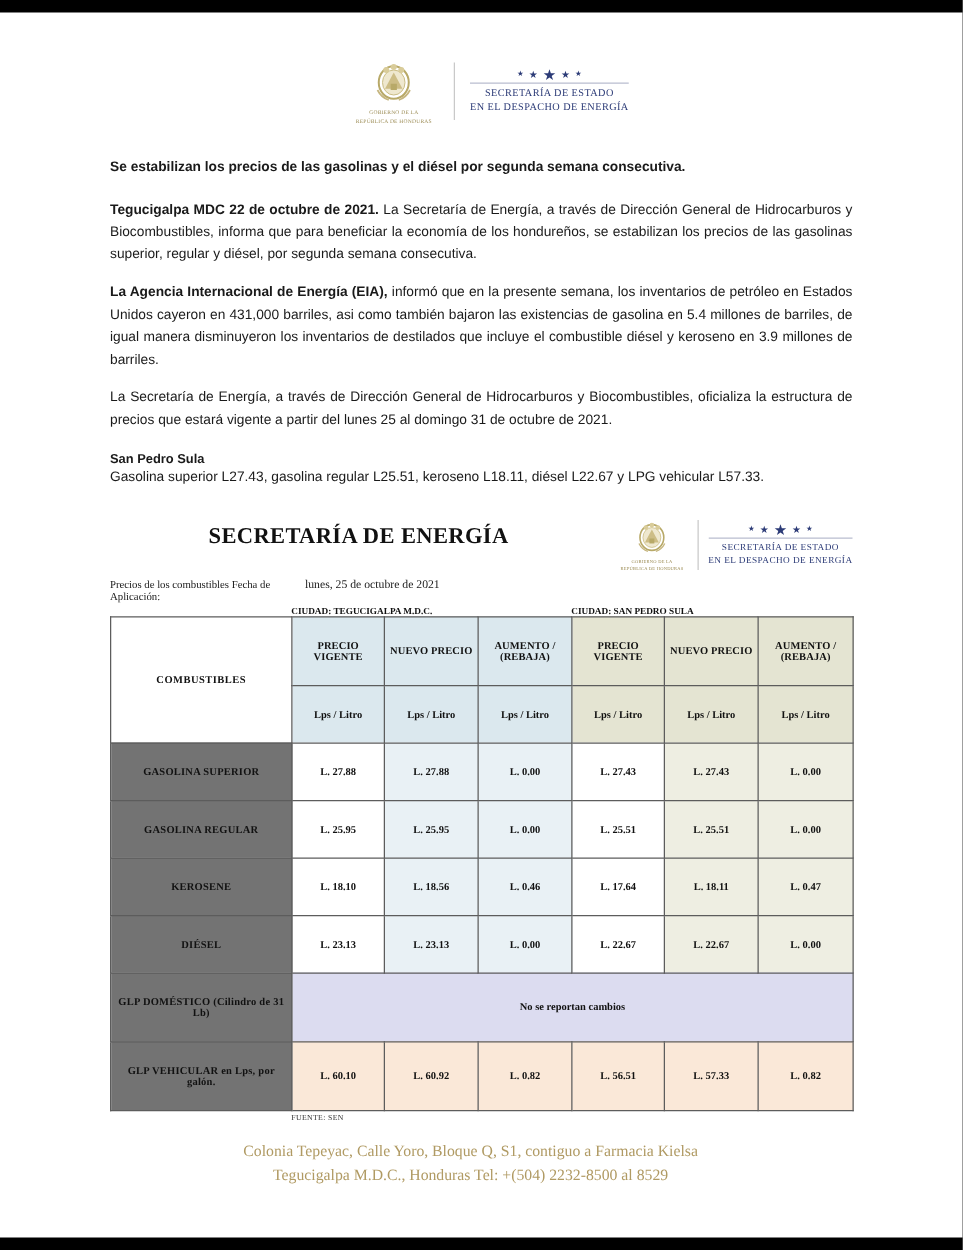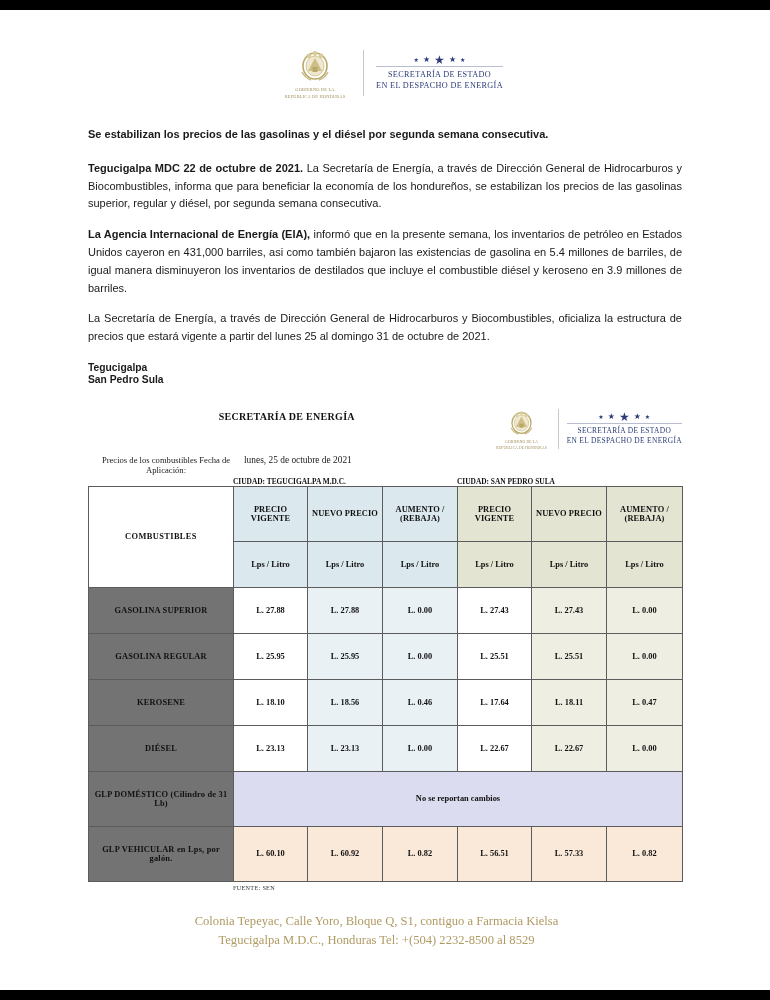--- a/index.html
+++ b/index.html
@@ -56,36 +56,36 @@
   .body p.tight { margin-bottom: 2px; }
   .body p b { font-weight: bold; }
   .sub-head { font-size: 10.3px; font-weight: bold; color: #1a1a1a; margin-bottom: 1px; }
 
   
   .tbl-wrap { padding: 0 88px; margin-top: 22px; }
   .tbl-head { display: flex; align-items: flex-start; }
   .tbl-title {
     flex: 1;
     font-family: "Liberation Serif", serif;
-    font-weight: bold; font-size: 10px; letter-spacing: .3px;
+    font-weight: bold; font-size: 18px; letter-spacing: .3px;
     color: #111; text-align: center; padding-top: 4px;
   }
   .tbl-mark { display: flex; align-items: center; }
   .tbl-mark .crest-block { width: 72px; }
   .tbl-mark .crest { width: 27px; height: 32px; }
   .tbl-mark .crest-cap { font-size: 3.6px; }
   .tbl-mark .sde-txt { font-size: 7.4px; }
   .tbl-mark .vdiv { margin: 2px 8px 2px 0; }
 
   .applied {
     display: flex; align-items: baseline;
     font-family: "Liberation Serif", serif;
     font-size: 8.6px; color: #1a1a1a; margin-top: 4px;
   }
-  .applied .lbl { width: 156px; text-align: center; }
+  .applied .lbl { width: 156px; }
   .applied .val { font-size: 9.4px; }
 
   .city-row { display: flex; font-family: "Liberation Serif", serif; font-weight: bold;
               font-size: 7.4px; color: #111; margin-top: 2px; }
   .city-row .spacer { width: 145px; }
   .city-a { width: 224px; }
   .city-b { width: 224px; }
 
   
   table.prices {
@@ -171,23 +171,23 @@
 
   <div class="body">
     <p style="font-weight:bold;margin-bottom:16px;">Se estabilizan los precios de las gasolinas y el diésel por segunda semana consecutiva.</p>
 
     <p><b>Tegucigalpa MDC 22 de octubre de 2021.</b><span> La Secretaría de Energía, a través de Dirección General de Hidrocarburos y Biocombustibles, informa que para beneficiar la economía de los hondureños, se estabilizan los precios de las gasolinas superior, regular y diésel, por segunda semana consecutiva.</span></p>
 
     <p><b>La Agencia Internacional de Energía (EIA),</b><span> informó que en la presente semana, los inventarios de petróleo en Estados Unidos cayeron en 431,000 barriles, asi como también bajaron las existencias de gasolina en 5.4 millones de barriles, de igual manera disminuyeron los inventarios de destilados que incluye el combustible diésel y keroseno en 3.9 millones de barriles.</span></p>
 
     <p style="margin-bottom:16px;">La Secretaría de Energía, a través de Dirección General de Hidrocarburos y Biocombustibles, oficializa la estructura de precios que estará vigente a partir del lunes 25 al domingo 31 de octubre de 2021.</p>
 
-    <div class="sub-head">Tegucigalpa</div>
 
     <div class="sub-head">San Pedro Sula</div>
+    <p class="tight">Gasolina superior L27.43, gasolina regular L25.51, keroseno L18.11, diésel L22.67 y LPG vehicular L57.33.</p>
   </div>
 
   <div class="tbl-wrap">
 
     <div class="tbl-head">
       <div class="tbl-title">SECRETARÍA DE ENERGÍA</div>
       <div class="tbl-mark">
         <div class="crest-block">
           <svg class="crest" viewBox="0 0 34 40">
             <ellipse cx="17" cy="20" rx="12" ry="13" fill="none" stroke="#b8a968" stroke-width="1.6"></ellipse>

